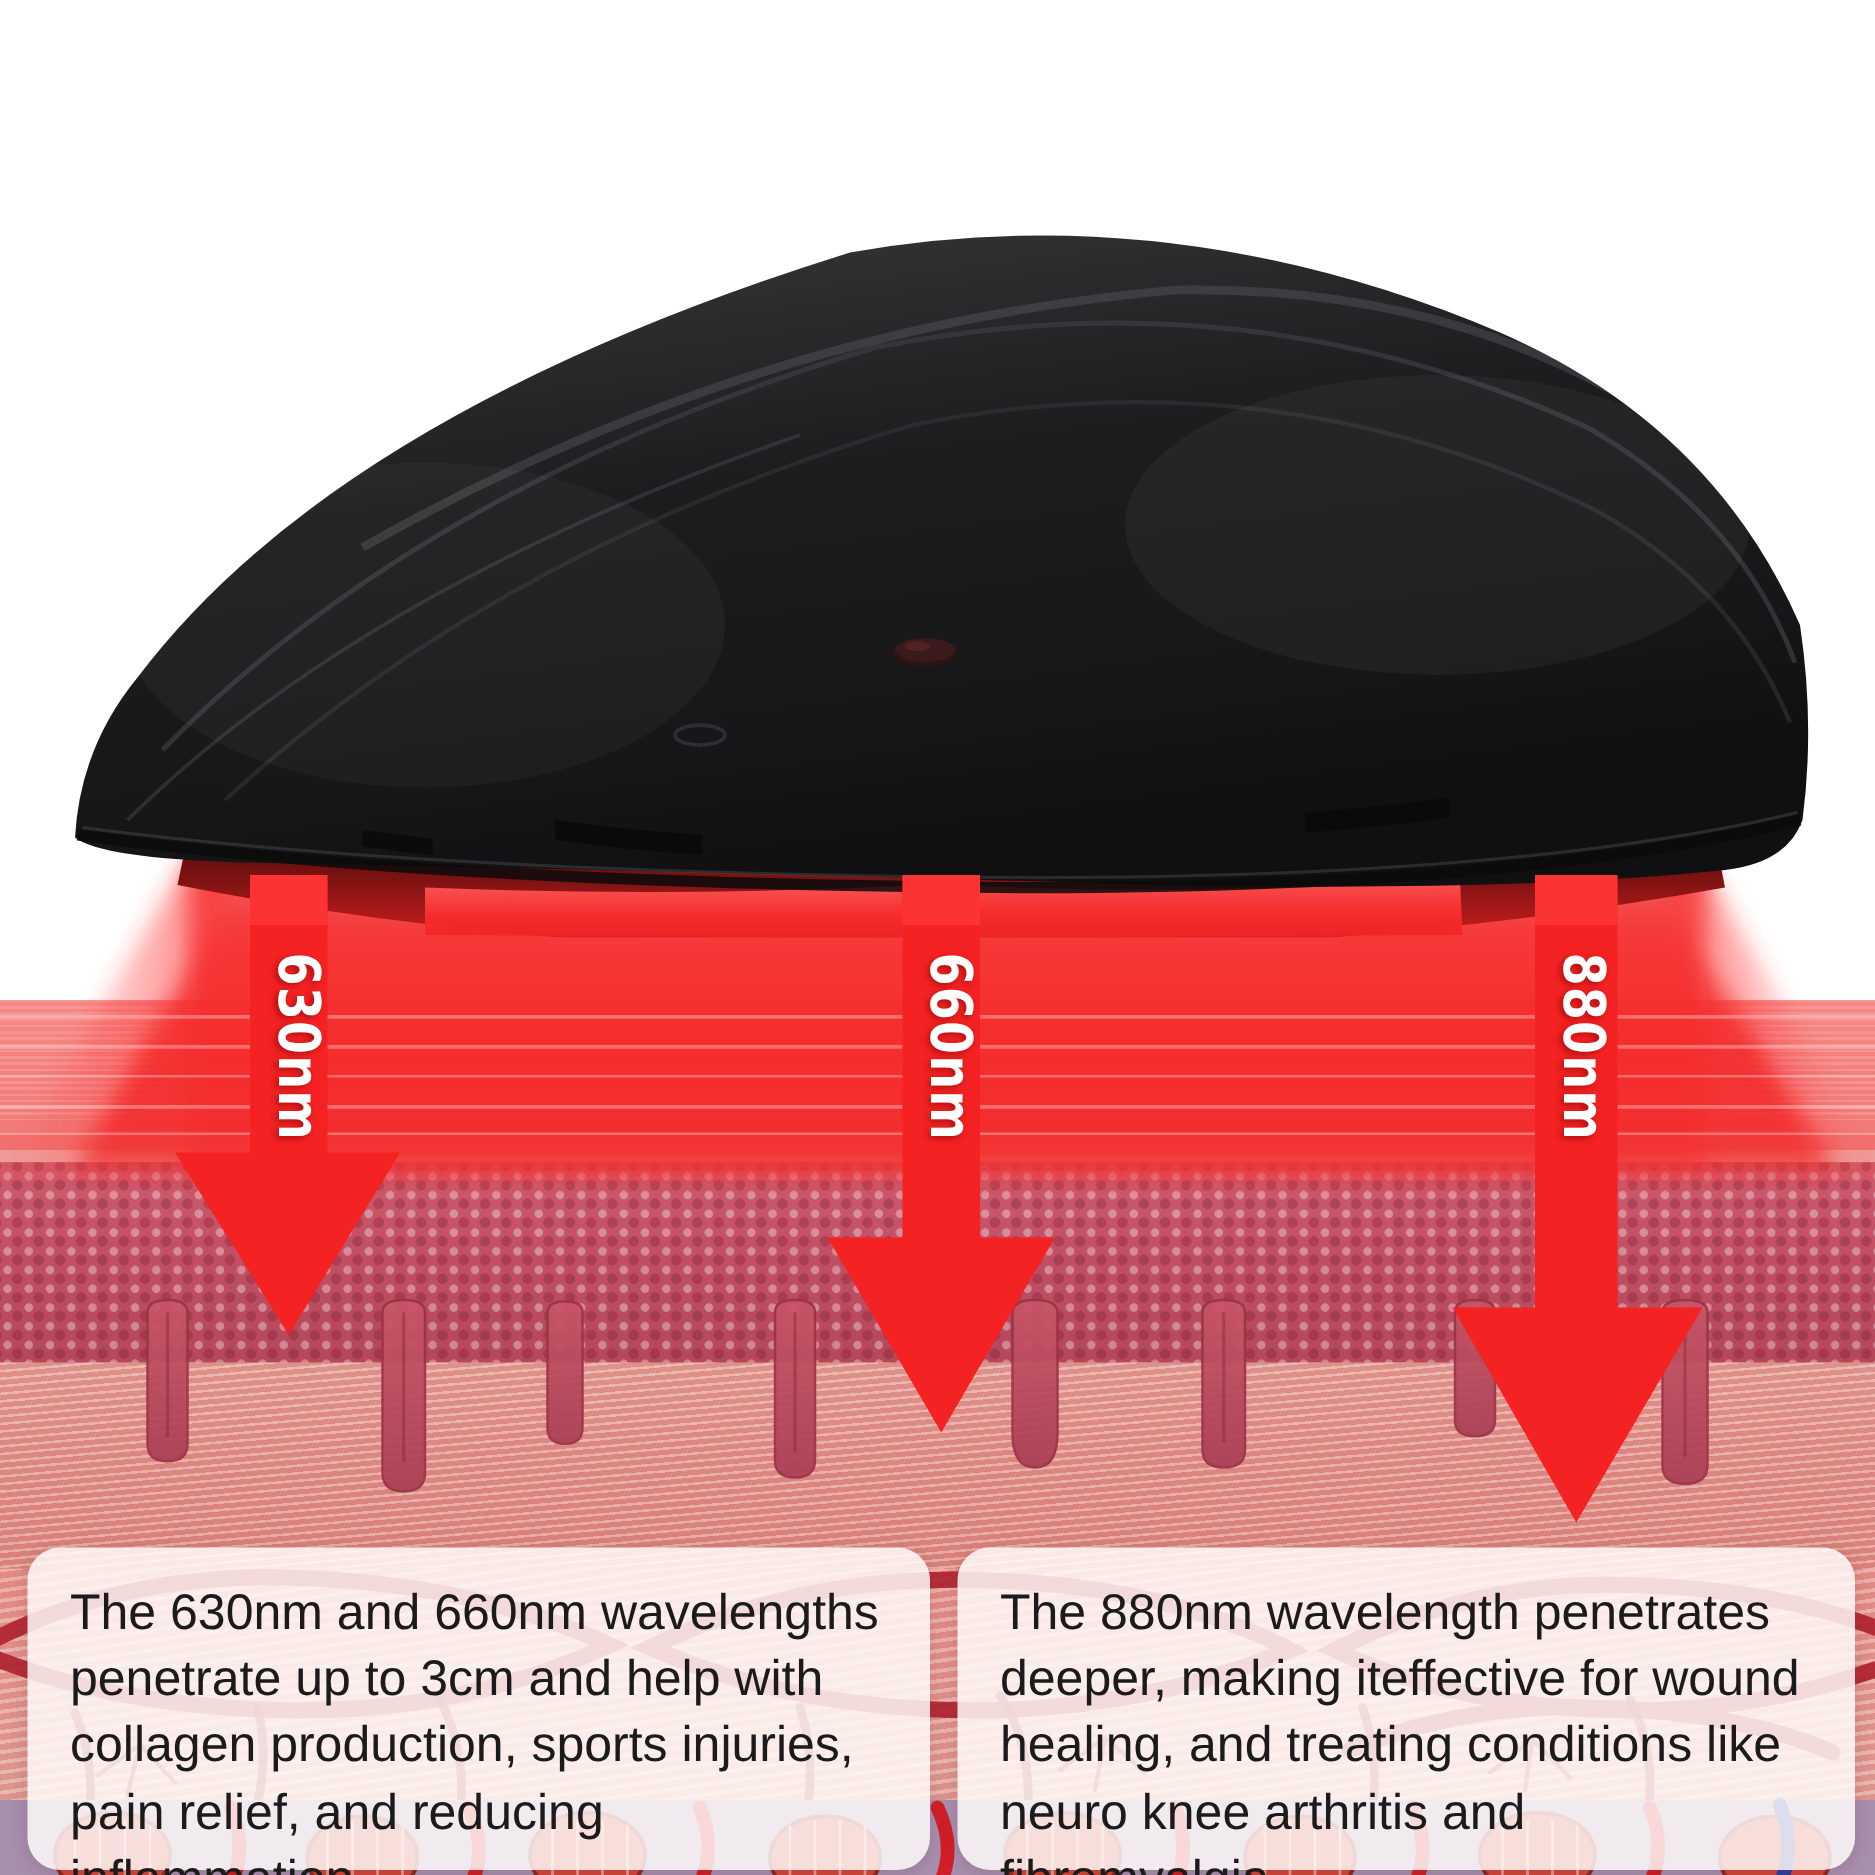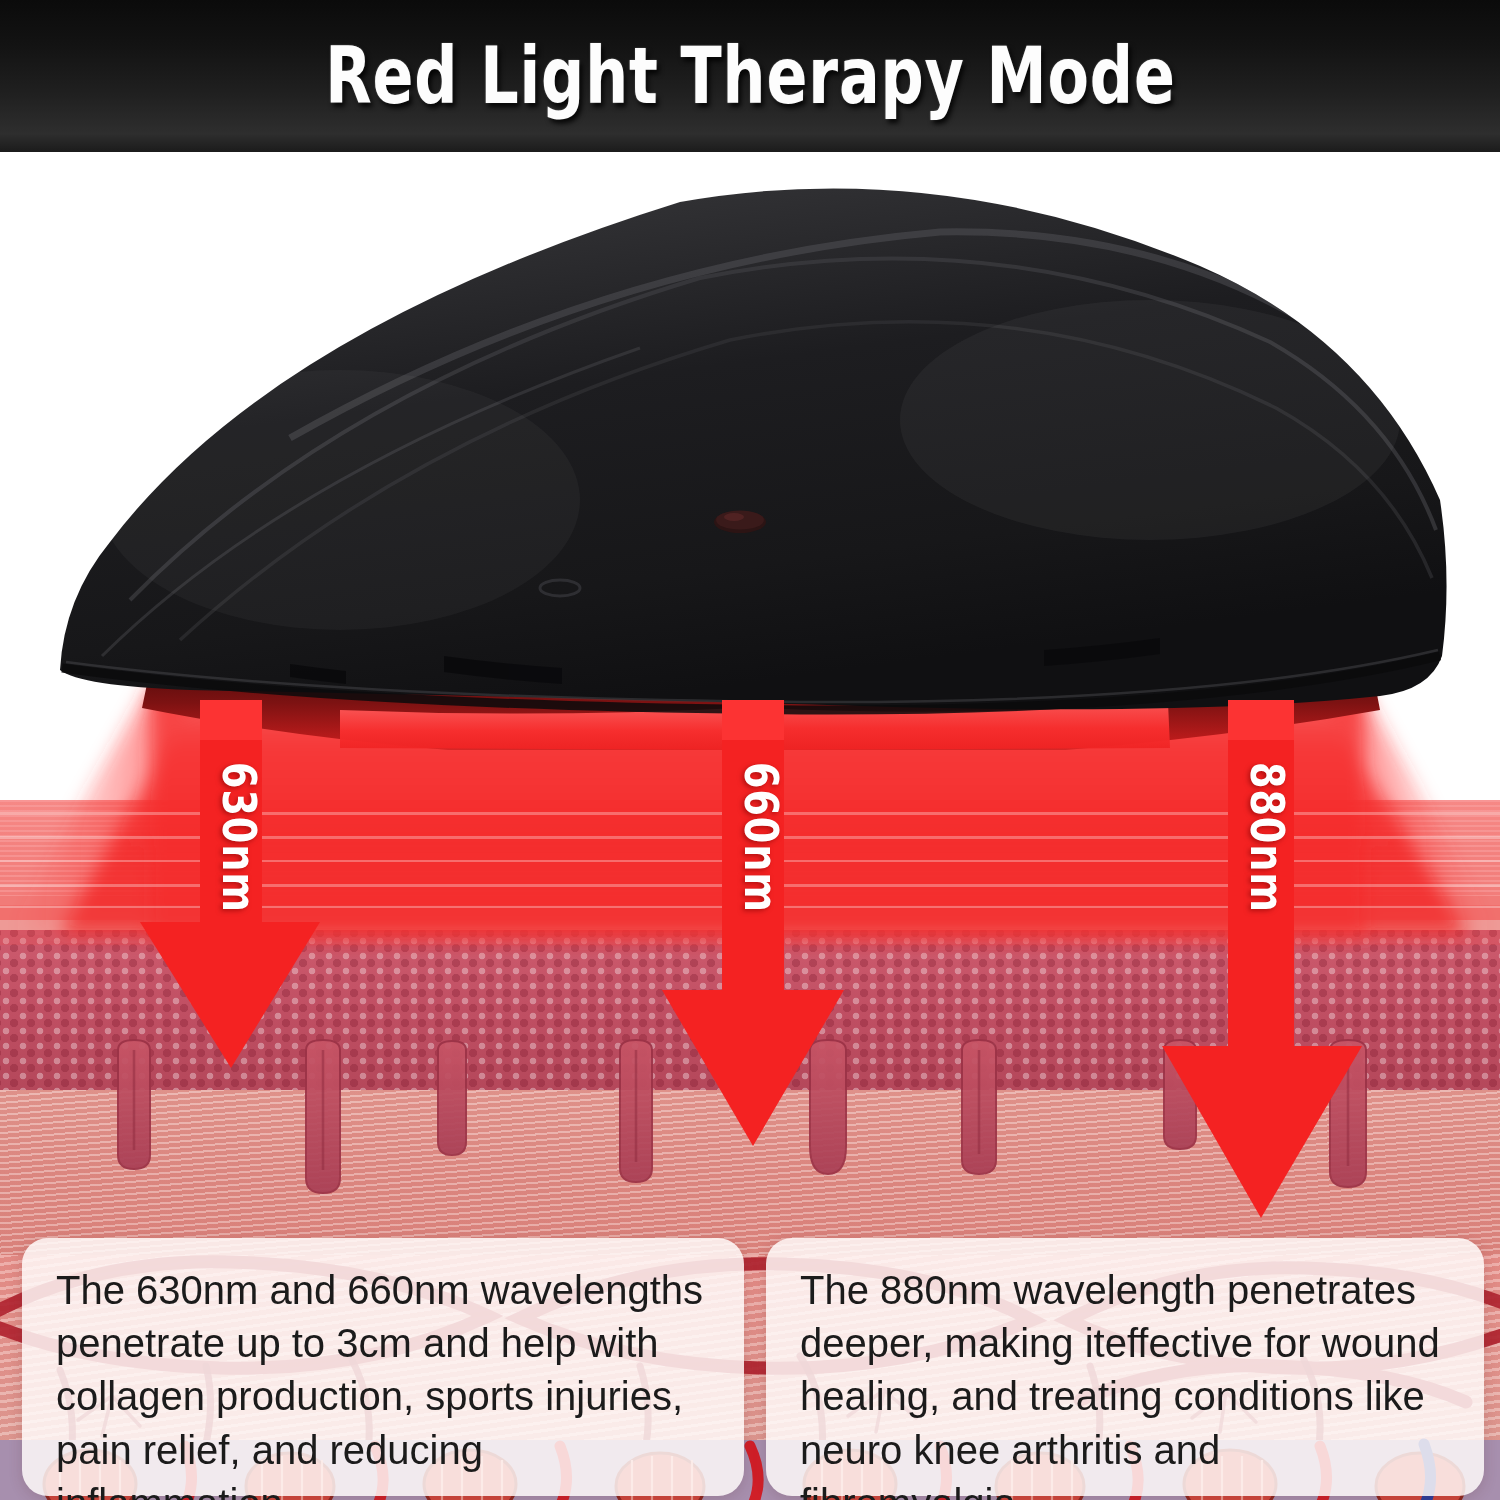--- a/index.html
+++ b/index.html
@@ -319,17 +319,14 @@
   <div class="arrow-label" style="left:1294px;top:762px;">880nm</div>
 
   <div class="caption" id="caption-left">
     <p>The 630nm and 660nm wavelengths penetrate up to 3cm and help with collagen production,  sports injuries, pain relief, and reducing inflammation.</p>
   </div>
 
   <div class="caption" id="caption-right">
     <p>The 880nm wavelength penetrates deeper, making iteffective for wound healing, and treating conditions like neuro knee arthritis and fibromyalgia.</p>
   </div>
 
-  <div class="header">
-    <div class="header-title">Red Light Therapy Mode</div>
-  </div>
 
 </div>
 
 </body></html>

